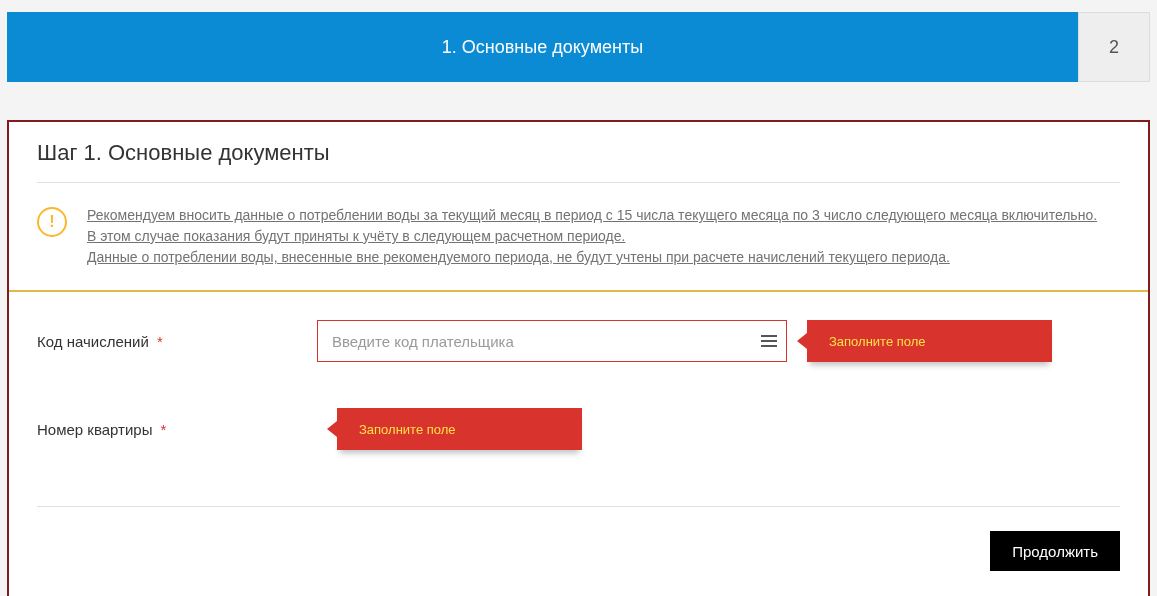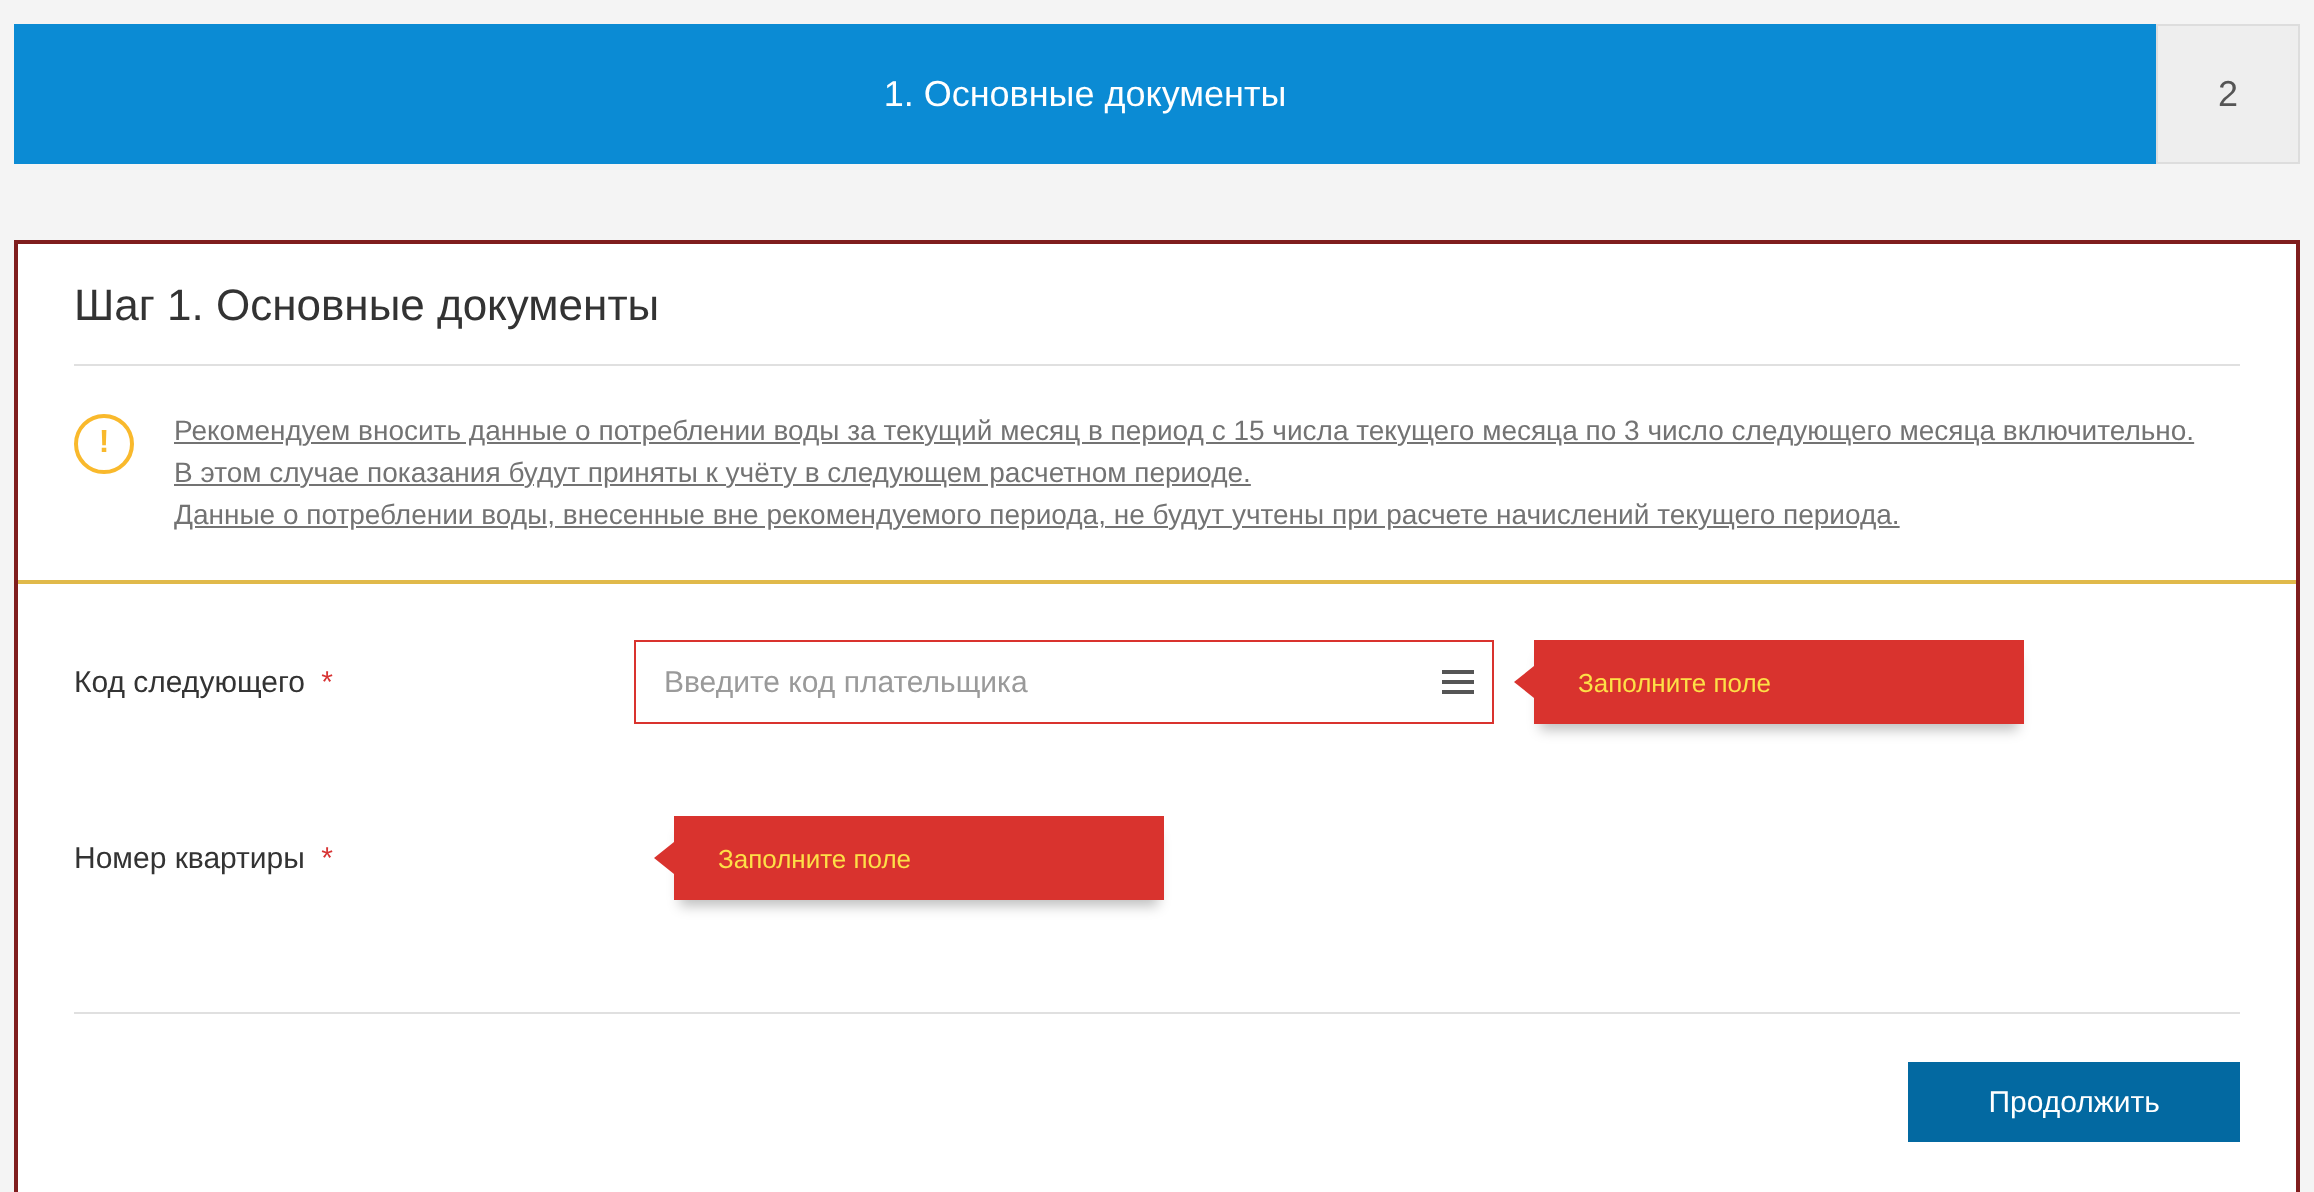--- a/index.html
+++ b/index.html
@@ -96,21 +96,21 @@
     width: 280px;
     font-size: 15px;
     color: #333;
   }
   .req {
     color: #d73333;
     margin-left: 4px;
   }
   .input-wrap {
     position: relative;
-    width: 430px;
+    width: 470px;
   }
   .text-input {
     width: 100%;
     height: 42px;
     border: 1px solid #d9332e;
     padding: 0 40px 0 14px;
     font-size: 15px;
     color: #333;
     outline: none;
   }
@@ -158,25 +158,25 @@
     border: none;
     border-top: 1px solid #e0e0e0;
     margin: 0 28px;
   }
   .actions {
     display: flex;
     justify-content: flex-end;
     padding: 24px 28px 26px 28px;
   }
   .btn-primary {
-    background: #0369a1;
+    background: #000000;
     color: #fff;
     border: none;
     height: 40px;
-    padding: 0 40px;
+    padding: 0 22px;
     font-size: 15px;
     cursor: pointer;
     margin-left: 24px;
   }
 </style>
 </head>
 <body>
 
 <div class="wizard-header">
   <div class="wizard-step-active">
@@ -199,21 +199,21 @@
       <div>Данные о потреблении воды, внесенные вне рекомендуемого периода, не будут учтены при расчете начислений текущего периода.</div>
     </div>
   </div>
 
   <hr class="hr-gold">
 
   <div class="form-area">
 
     <div class="form-row">
       <div class="form-label">
-        <span>Код следующего</span>
+        <span>Код начислений</span>
         <span class="req">*</span>
       </div>
       <div class="input-wrap">
         <input type="text" class="text-input" placeholder="Введите код плательщика" style="">
         <div class="input-icon">
           <span></span>
             <span></span>
             <span></span>
         </div>
       </div>

